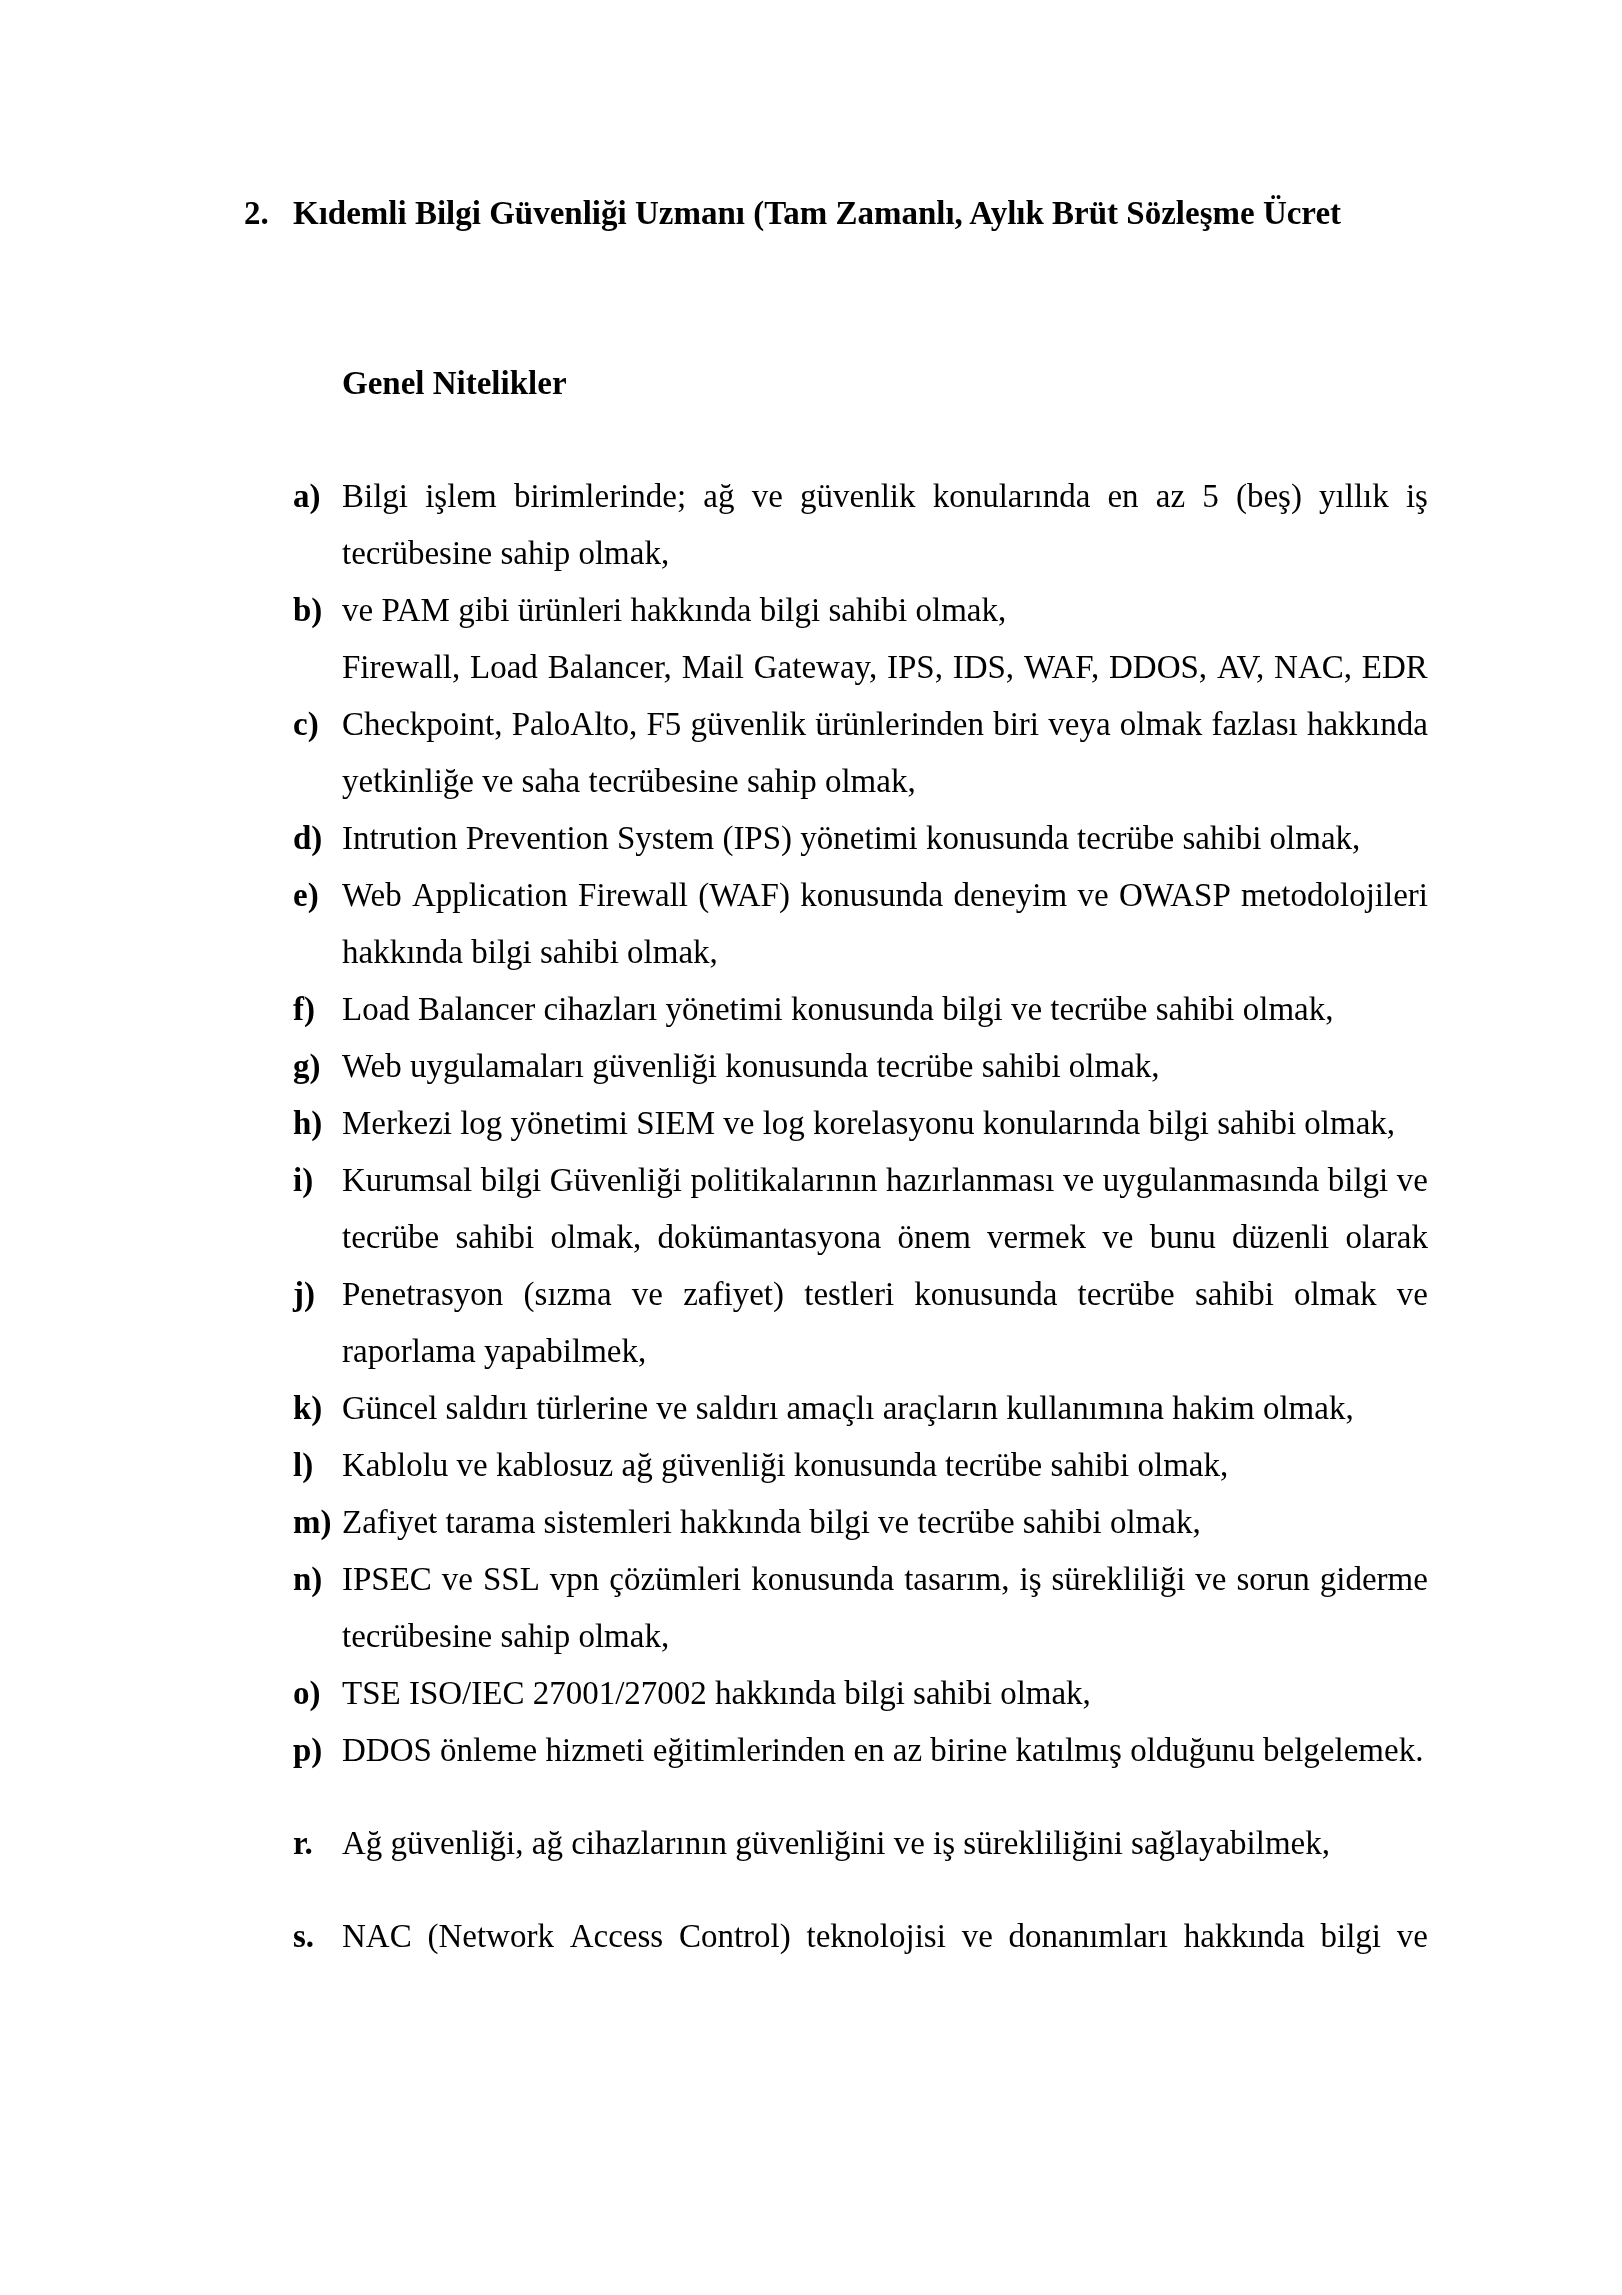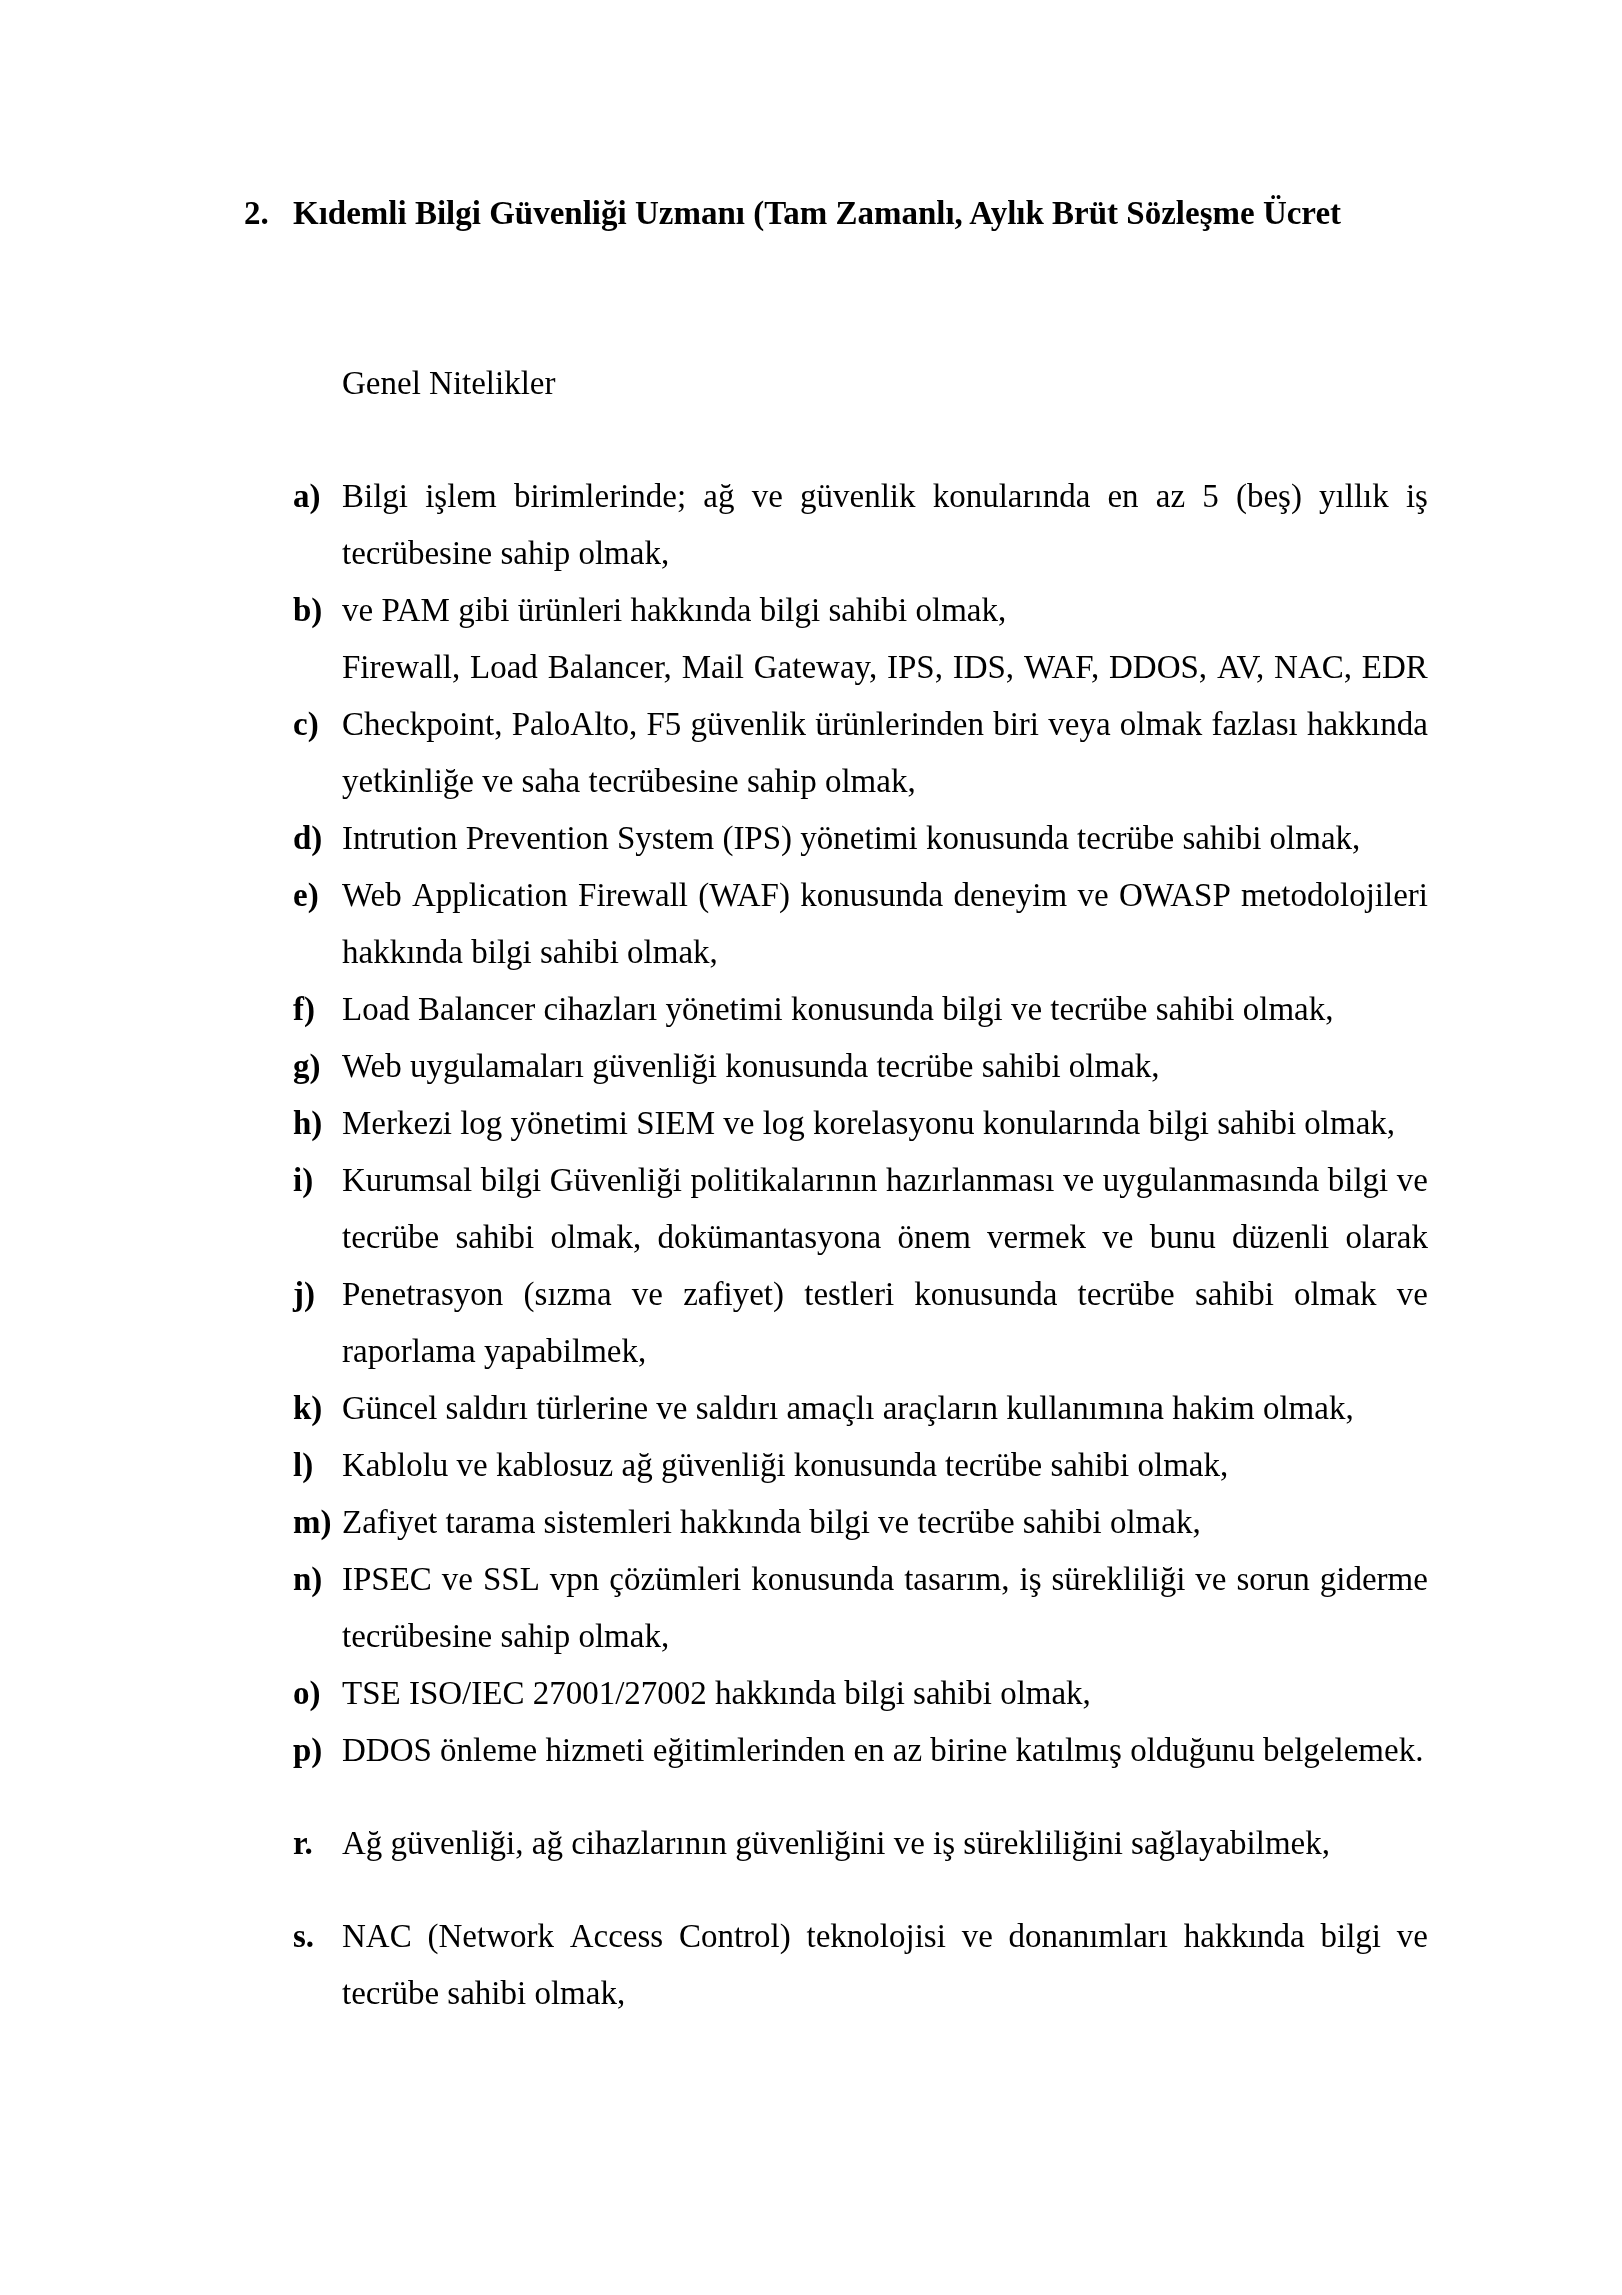--- a/index.html
+++ b/index.html
@@ -33,21 +33,21 @@
   }
   .h-text {
     flex: 1;
     min-width: 0;
   }
   
   .genel {
     position: absolute;
     left: 342px;
     top: 355px;
-    font-weight: normal;
+    font-weight: bold;
     white-space: nowrap;
     text-align: center;
   }
   
   .list {
     position: absolute;
     left: 293px;
     top: 468px;
     width: 1135px;
   }
@@ -305,19 +305,18 @@
             <span>(Network</span>
             <span>Access</span>
             <span>Control)</span>
             <span>teknolojisi</span>
             <span>ve</span>
             <span>donanımları</span>
             <span>hakkında</span>
             <span>bilgi</span>
             <span>ve</span>
           </div>
-          <div class="line">tecrübe sahibi olmak,</div>
         </div>
       </div>
     </div>
 
 </div>
 
 
 </body></html>

